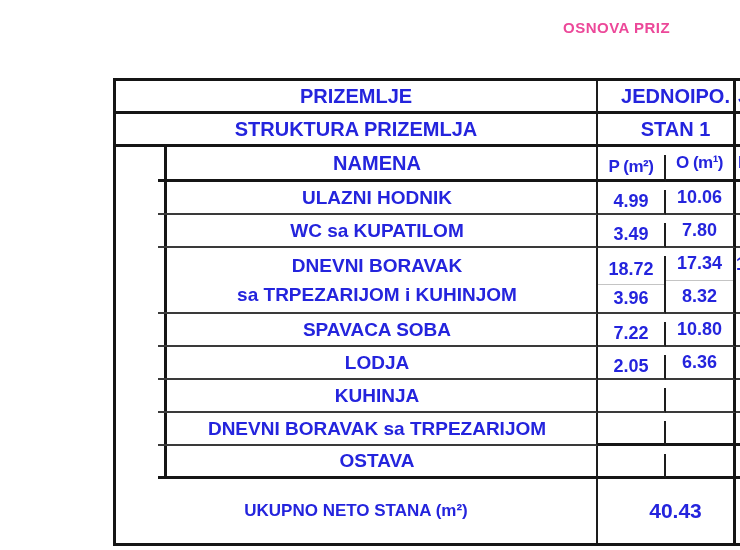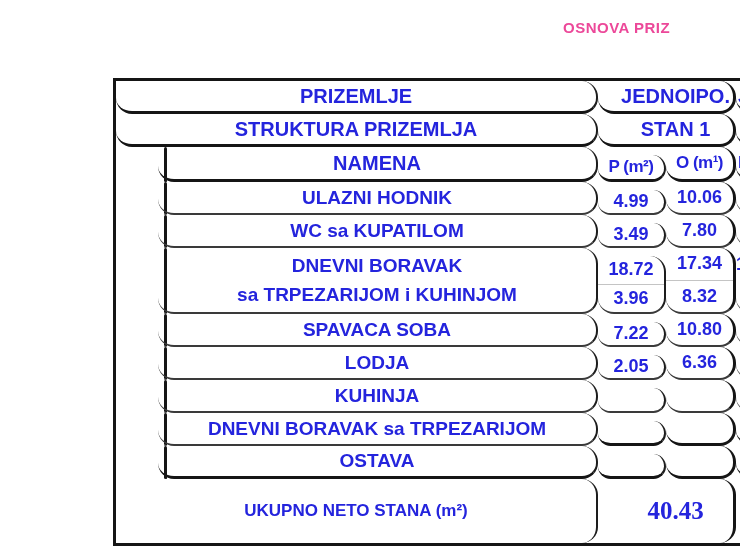--- a/index.html
+++ b/index.html
@@ -21,40 +21,39 @@
     grid-template-rows:33px 33px 35px 33px 33px 66px 33px 33px 33px 33px 33px 64px;
     border-top:3px solid #151515;
     border-left:3px solid #151515;
     border-bottom:3px solid #151515;
     background:#ffffff;
   }
   .cell{
     display:flex;align-items:center;justify-content:center;
     font-size:19px;white-space:nowrap;overflow:hidden;
     border-bottom:2px solid #3a3a3a;
-    border-radius:16px;
   }
   .hdr{font-size:20px;}
   .num{font-size:18px;}
   .span-left{grid-column:1/3;}
   .span-right{grid-column:3/5;padding-left:20px;}
   .cr-rb{border-right:3px solid #151515;margin-left:48px;}
   .cr-name{border-right:2px solid #1d1d1d;}
   .cr-p{border-right:2px solid #1d1d1d;margin-top:8px;}
   .cr-o{border-right:3px solid #151515;}
   .thick-b{border-bottom:3px solid #151515;}
   .no-b{border-bottom:none;}
   .sliver{justify-content:flex-start;padding-left:2px;overflow:hidden;}
   
   .twolines{flex-direction:column;line-height:29px;}
   .stack{flex-direction:column;align-items:stretch;padding:0;}
   .stack .v{flex:1;display:flex;align-items:center;justify-content:center;}
   .stack .v.top{border-bottom:1px solid #c4c4c4;}
   .footer-label{font-size:17px;}
-  .footer-total{font-size:25px;font-family:Liberation Serif, serif;}
+  .footer-total{font-size:21px;}
   .colhead-unit{font-size:17px;letter-spacing:-.5px;}
   
   .watermark{
     position:absolute;left:196px;top:240px;z-index:3;pointer-events:none;
     font-size:58px;font-weight:800;letter-spacing:14px;white-space:nowrap;
     color:rgba(255,255,255,0.12);
     -webkit-text-stroke:2.5px #9b9b9b;
     text-shadow:3px 3px 1px rgba(145,145,145,0.30);
     opacity:.75;
   }

